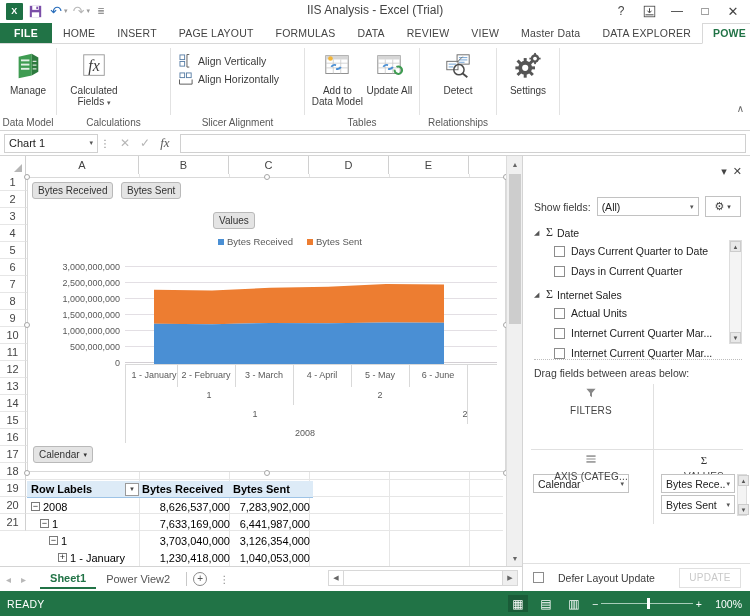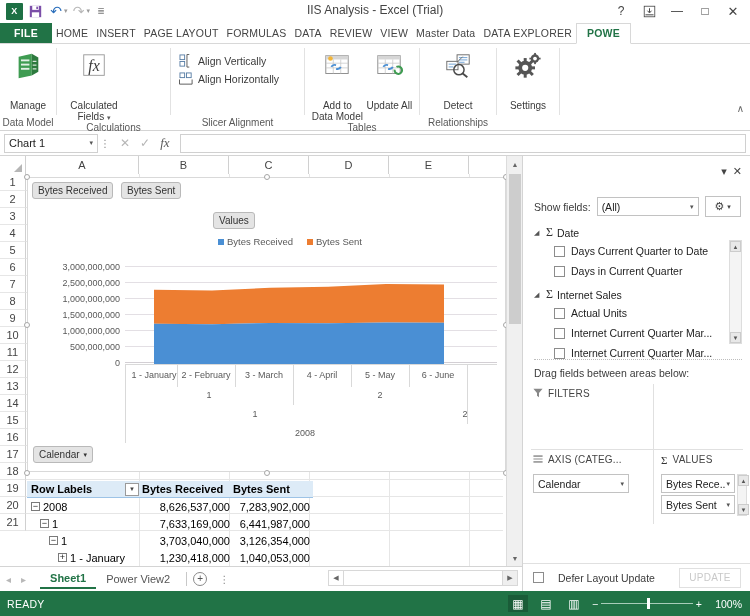--- a/index.html
+++ b/index.html
@@ -44,21 +44,21 @@
   }
   .win-btn.close { font-size: 13px; }
 
   
   .ribbon-tabs {
     position: absolute; top: 22px; left: 0; width: 750px; height: 22px;
     background: #fff; border-bottom: 1px solid #d8d8d8;
     display: flex; align-items: flex-end; font-size: 10.5px;
   }
   .tab {
-    padding: 3px 4px 4px; color: #444; letter-spacing: 0.2px; cursor: default; white-space: nowrap;
+    padding: 3px 11px 4px; color: #444; letter-spacing: 0.2px; cursor: default; white-space: nowrap;
   }
   .tab.file {
     background: #217346; color: #fff; font-weight: bold; padding: 4px 14px 4px;
     letter-spacing: 0.3px;
   }
   .tab.active {
     background: #fff; color: #217346; font-weight: bold;
     border: 1px solid #d8d8d8; border-bottom: 1px solid #fff;
     position: relative; top: 1px; padding: 3px 10px 4px;
   }
@@ -74,21 +74,21 @@
   .rb-group-label {
     height: 14px; text-align: center; font-size: 10px; color: #585858;
     padding-bottom: 2px;
   }
   .rb-sep { width: 1px; background: #e2e2e2; margin: 4px 0 16px; }
 
   .big-btn {
     width: 56px; display: flex; flex-direction: column; align-items: center;
     padding-top: 2px; cursor: default;
   }
-  .big-btn .cap { font-size: 10px; color: #3b3b3b; text-align: center; line-height: 11px; margin-top: 18px; }
+  .big-btn .cap { font-size: 10px; color: #3b3b3b; text-align: center; line-height: 11px; margin-top: 3px; }
   .big-btn .cap.two { line-height: 11px; }
   .icon-box { height: 32px; display: flex; align-items: center; justify-content: center; }
   .drop-caret { font-size: 7px; color: #5a5a5a; line-height: 6px; }
 
   .small-row { display: flex; align-items: center; gap: 4px; padding: 2px 0; cursor: default; }
   .small-row .cap { font-size: 10.5px; color: #3b3b3b; }
 
   .rb-collapse {
     position: absolute; right: 6px; bottom: 16px; font-size: 10px; color: #666; cursor: default;
   }
@@ -312,22 +312,22 @@
   .dotted-sep {
     position: absolute; left: 11px; top: 203px; width: 208px;
     border-top: 1px dotted #bdbdbd;
   }
 
   .areas {
     position: absolute; left: 0; top: 228px; width: 228px; height: 140px;
   }
   .area-box { position: absolute; }
   .area-head {
-    display: flex; gap: 5px; font-size: 10px; color: #444;
-    letter-spacing: 0.2px; height: 16px;
+    display: flex; align-items: center; gap: 5px; font-size: 10px; color: #444;
+    letter-spacing: 0.2px; height: 16px; flex-direction: column;
   }
   .area-chip {
     width: 96px; height: 19px; border: 1px solid #c2c2c2; background: #fff;
     display: flex; align-items: center; padding: 0 4px; font-size: 10.5px; color: #222;
     margin-top: 4px;
   }
   .area-chip .ctext { flex: 1; white-space: nowrap; overflow: hidden; }
   .area-chip .ccaret { font-size: 7px; color: #555; }
   .areas-vsep { position: absolute; left: 130px; top: 0; width: 1px; height: 140px; background: #e0e0e0; }
   .areas-hsep { position: absolute; left: 8px; top: 65px; width: 212px; height: 1px; background: #e0e0e0; }

